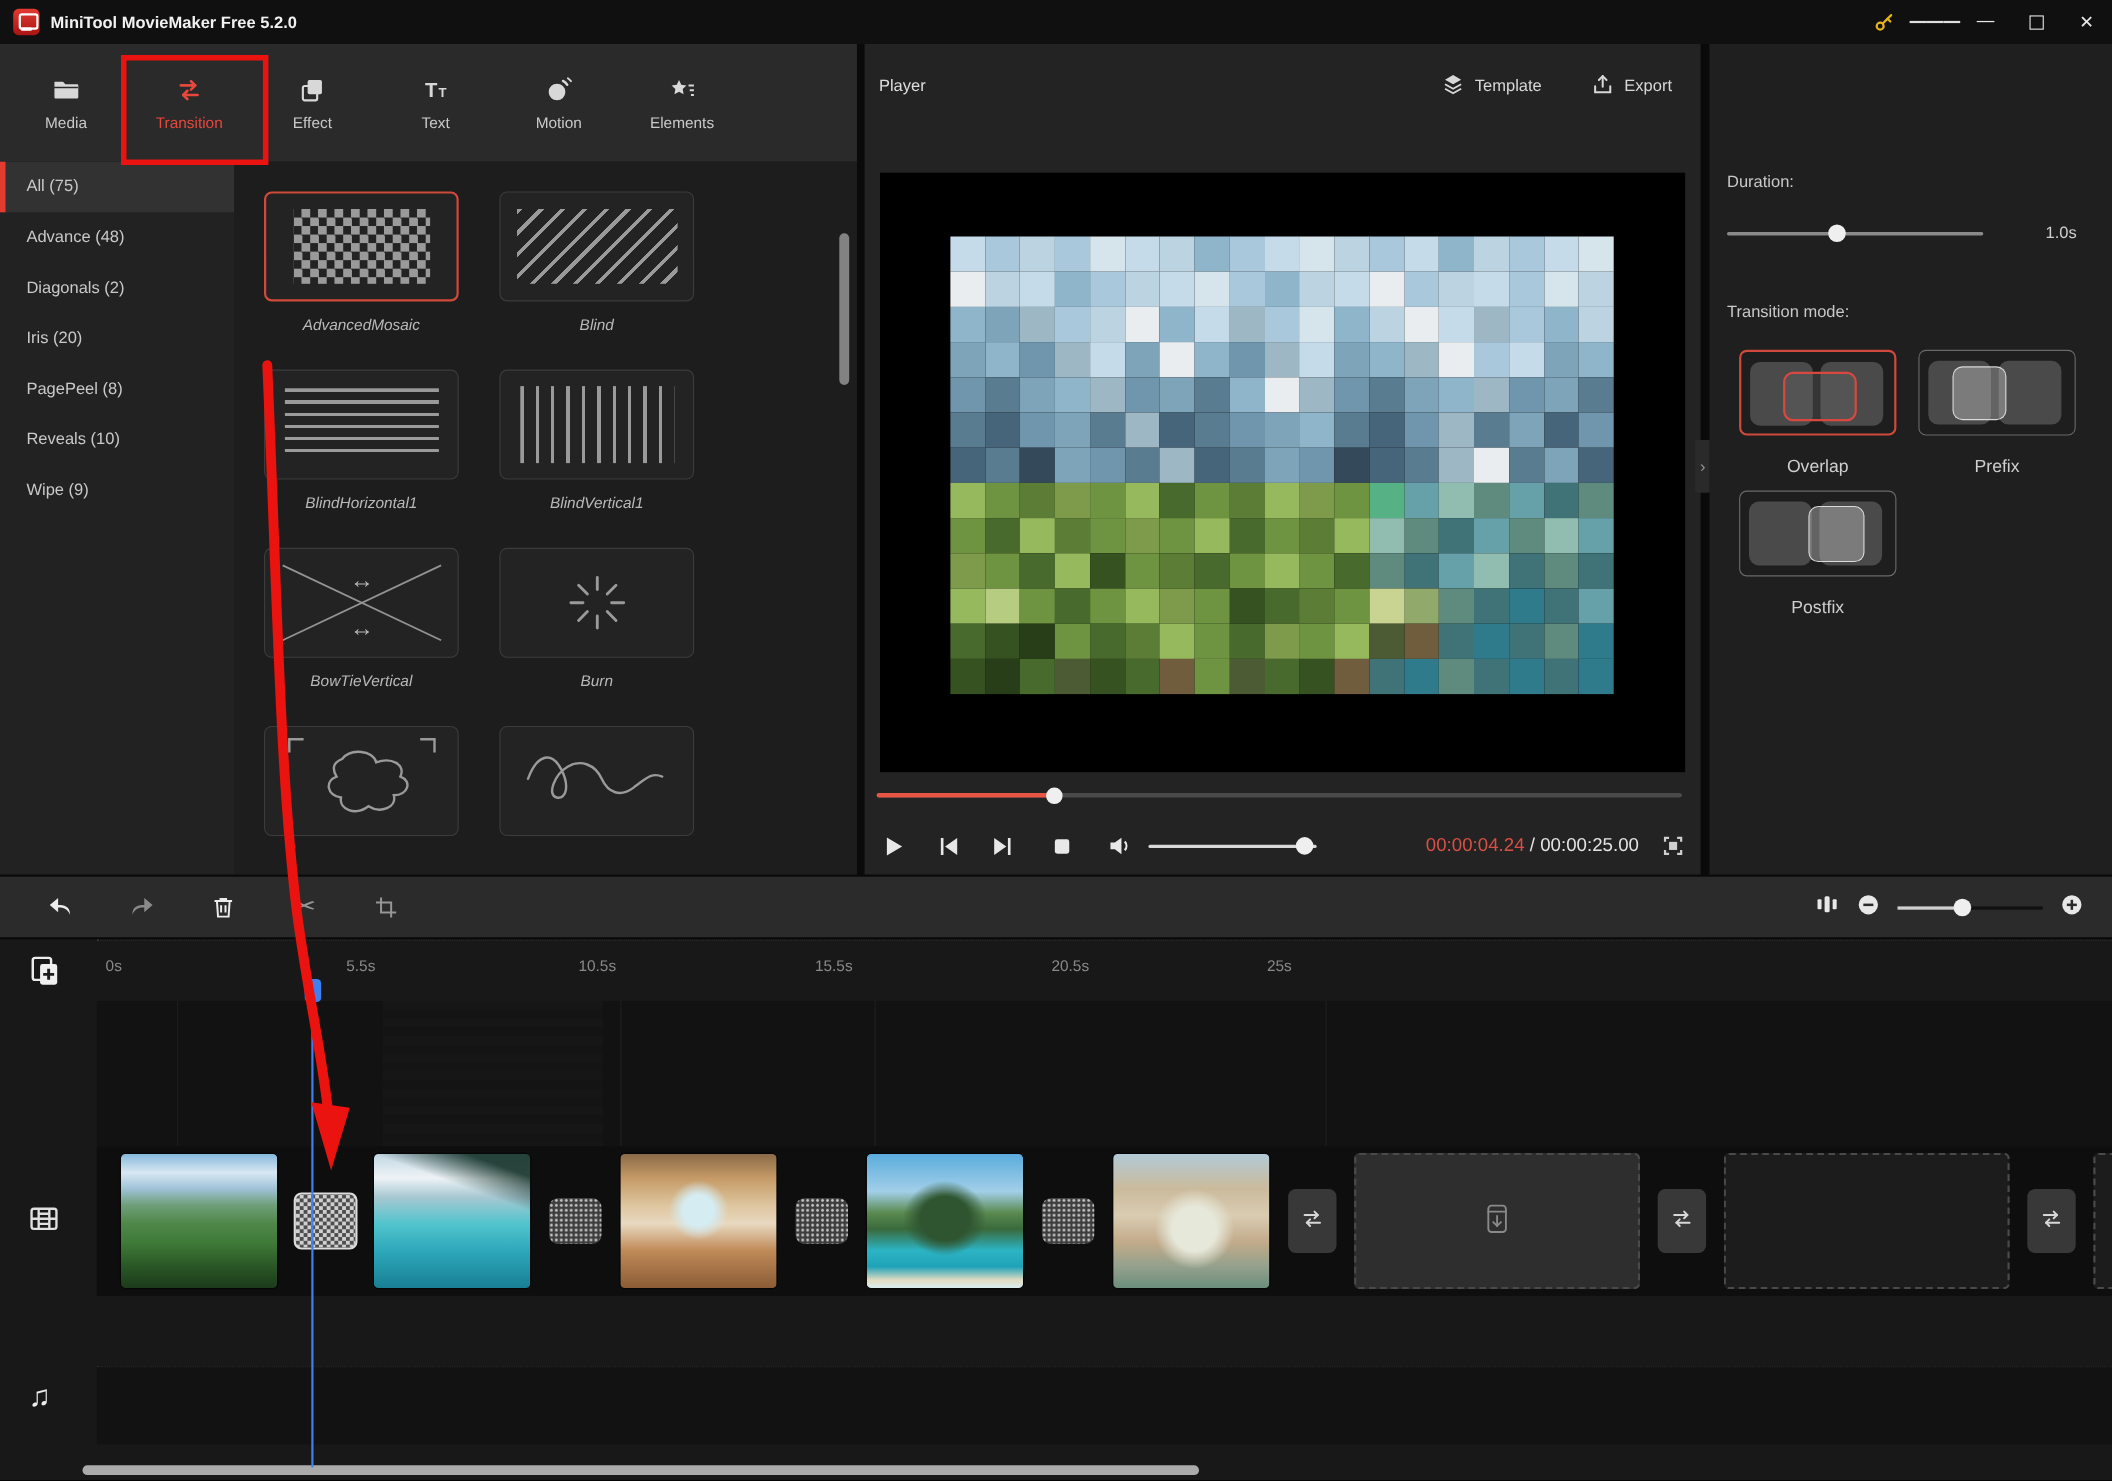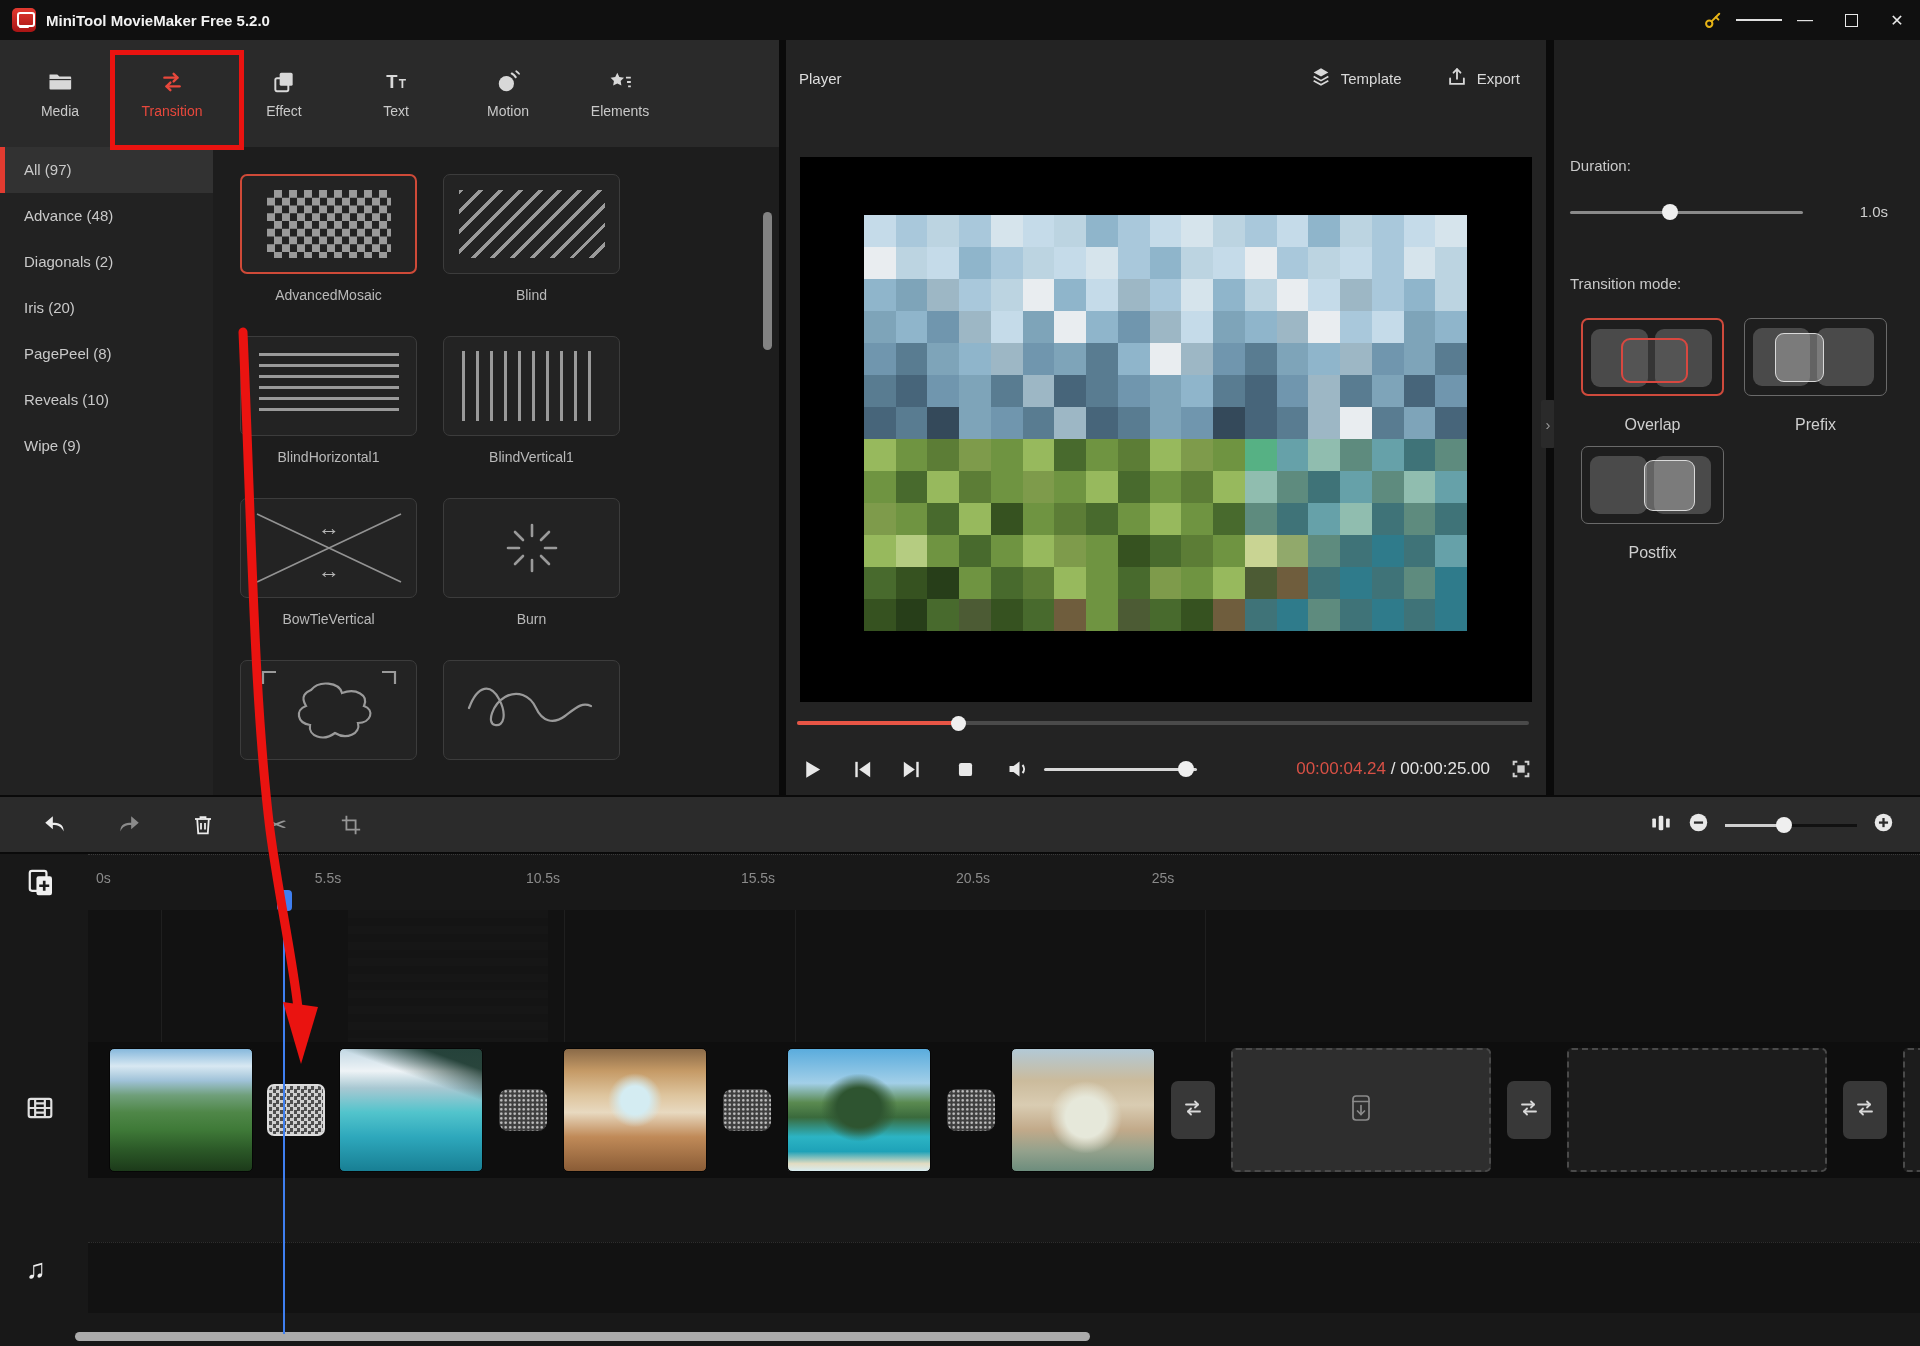--- a/index.html
+++ b/index.html
@@ -21,21 +21,21 @@
   .ritem{width:112px;display:flex;flex-direction:column;align-items:center;gap:8px;color:#c9c9c9;font-size:14px;}
   .ritem.active{color:#e8483c;}
   .ricon{height:26px;display:flex;align-items:center;justify-content:center;}
   .left-body{position:absolute;top:107px;left:0;right:0;bottom:0;display:flex;}
   .cats{width:213px;background:#222;flex:none;}
   .cat{height:46px;line-height:46px;padding-left:24px;color:#c9c9c9;font-size:15px;position:relative;}
   .cat.selected{background:#323232;}
   .cat.selected::before{content:"";position:absolute;left:0;top:0;width:5px;height:100%;background:#e23b30;}
   .trans-area{flex:1;background:#1d1d1d;position:relative;overflow:hidden;}
   .trans-header{height:43px;display:flex;align-items:center;justify-content:flex-end;padding-right:36px;gap:10px;background:#262626;color:#d5d5d5;font-size:15px;}
-  .trans-grid{padding:27px 0 0 27px;display:grid;grid-template-columns:177px 177px;column-gap:26px;}
+  .trans-grid{padding:27px 0 0 27px;display:grid;grid-template-columns:177px 177px;column-gap:37px;font-style:italic;}
   .titem{margin-bottom:20px;}
   .tile{width:177px;height:100px;background:#232323;border:1px solid #3c3c3c;border-radius:7px;display:flex;align-items:center;justify-content:center;box-sizing:border-box;overflow:hidden;}
   .tile.selected{border:2px solid #cf4a38;}
   .tlabel{height:42px;display:flex;align-items:center;justify-content:center;color:#b9b9b9;font-size:14px;}
   .pinner{width:140px;height:64px;}
   .pinner-mosaic{width:124px;height:68px;}
   .pat-mosaic{background:conic-gradient(#9a9a9a 0 25%,transparent 0 50%,#9a9a9a 0 75%,transparent 0);background-size:15px 15.5px;}
   .pat-diag{background:repeating-linear-gradient(135deg,#9a9a9a 0 3.4px,transparent 3.4px 14px);}
   .pat-h{background:repeating-linear-gradient(180deg,#9a9a9a 0 3px,transparent 3px 11px);}
   .pat-v{background:repeating-linear-gradient(90deg,#9a9a9a 0 3px,transparent 3px 14px);}
@@ -213,21 +213,21 @@
             <svg width="26" height="26" viewBox="0 0 24 24">
               <path d="M9.5 3.5l1.9 3.9 4.3.6-3.1 3 .7 4.3-3.8-2-3.8 2 .7-4.3-3.1-3 4.3-.6z" fill="#d8d8d8"></path>
               <path d="M17.5 8h4.5M18.5 12h3.5M19.5 16h2.5" stroke="#d8d8d8" stroke-width="1.7"></path>
             </svg>
           </span>
           <span class="rlabel">Elements</span>
         </div>
       </div>
     <div class="left-body">
       <div class="cats">
-          <div class="cat selected">All (97)</div>
+          <div class="cat selected">All (75)</div>
           <div class="cat">Advance (48)</div>
           <div class="cat">Diagonals (2)</div>
           <div class="cat">Iris (20)</div>
           <div class="cat">PagePeel (8)</div>
           <div class="cat">Reveals (10)</div>
           <div class="cat">Wipe (9)</div>
         </div>
       <div class="trans-area">
         <div class="trans-grid">
             <div class="titem">

